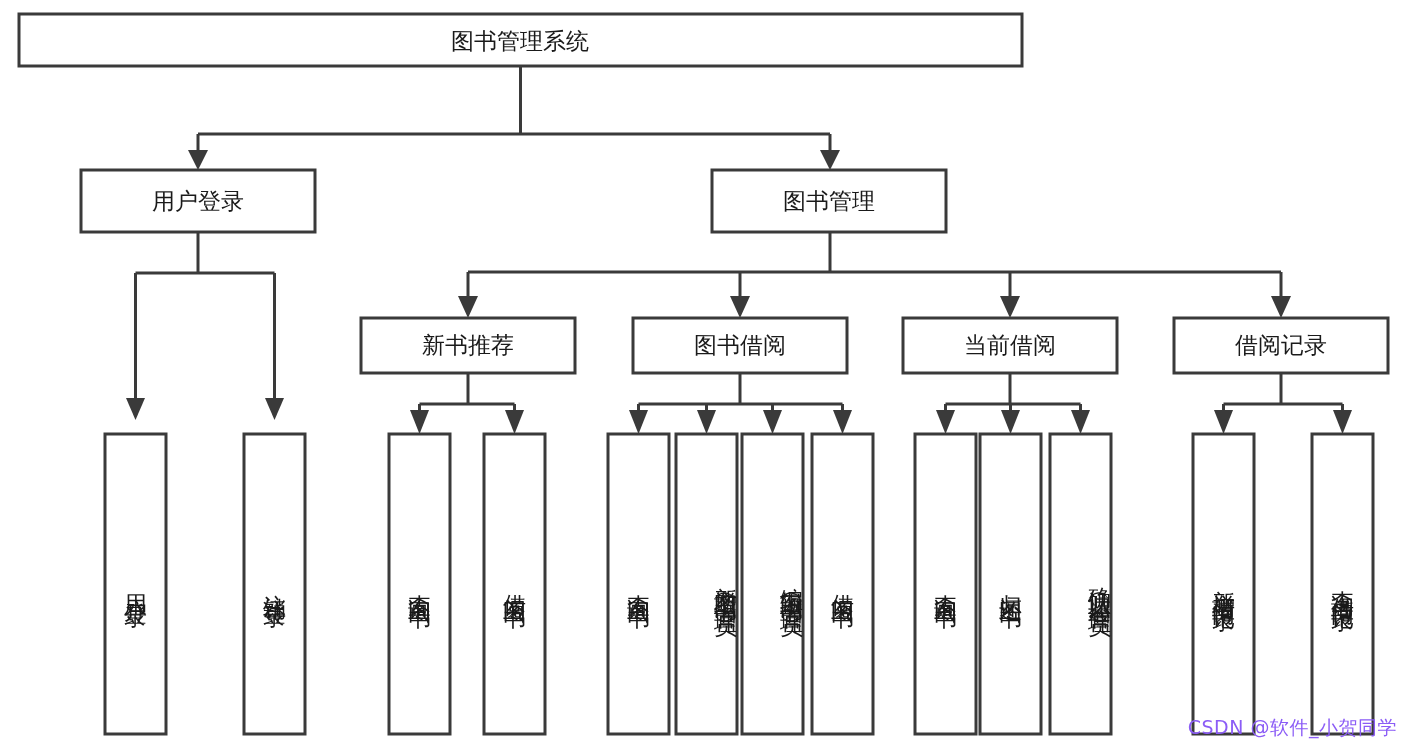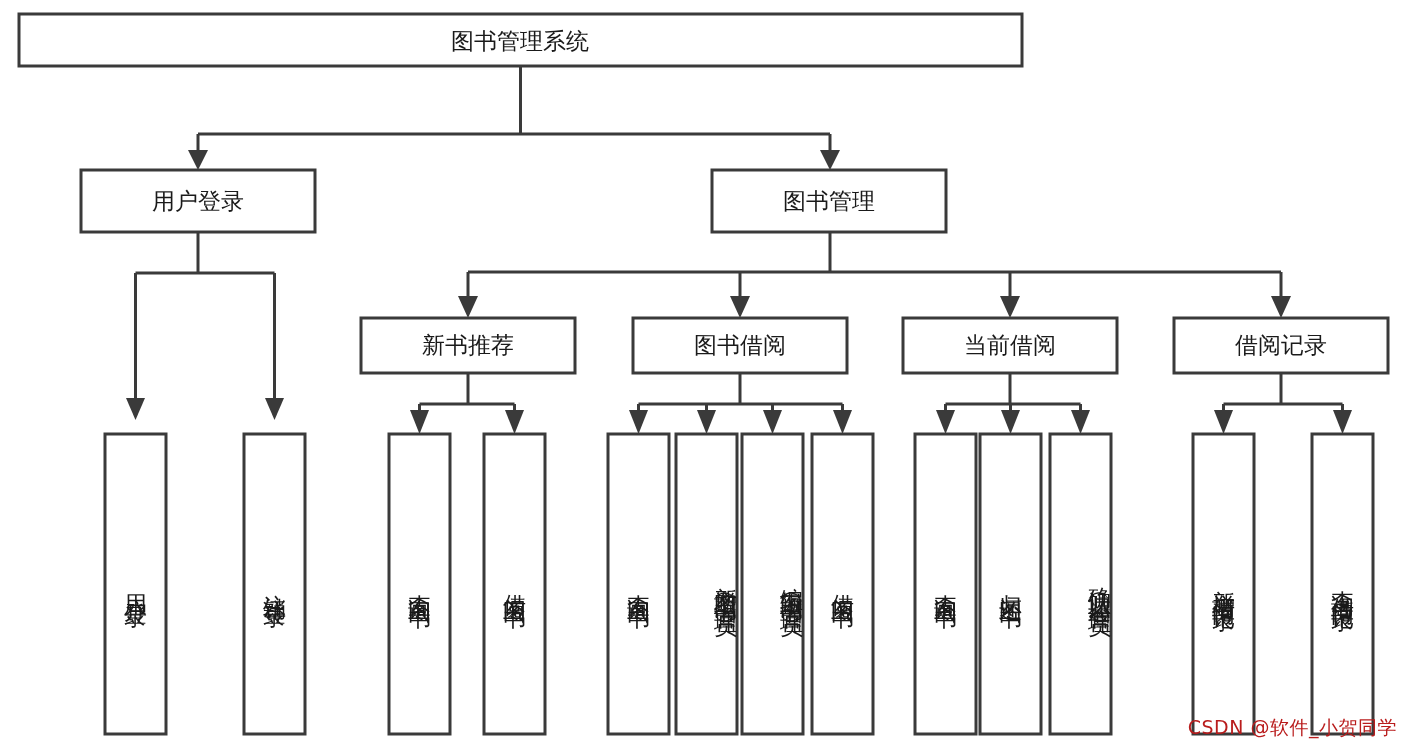--- a/index.html
+++ b/index.html
@@ -62,21 +62,21 @@
     text-align: center;
     white-space: nowrap;
     pointer-events: none;
   }
   .watermark {
     position: absolute;
     right: 8px;
     bottom: 6px;
     font-family: "DejaVu Sans", "Liberation Sans", sans-serif;
     font-size: 19px;
-    color: #b91c1c;
+    color: #8b5cf6;
     letter-spacing: 0.5px;
     white-space: nowrap;
   }
 </style>
 </head>
 <body>
 
 <div id="diagram-root">
 
   <svg id="flow-svg" viewBox="0 0 1405 747">

